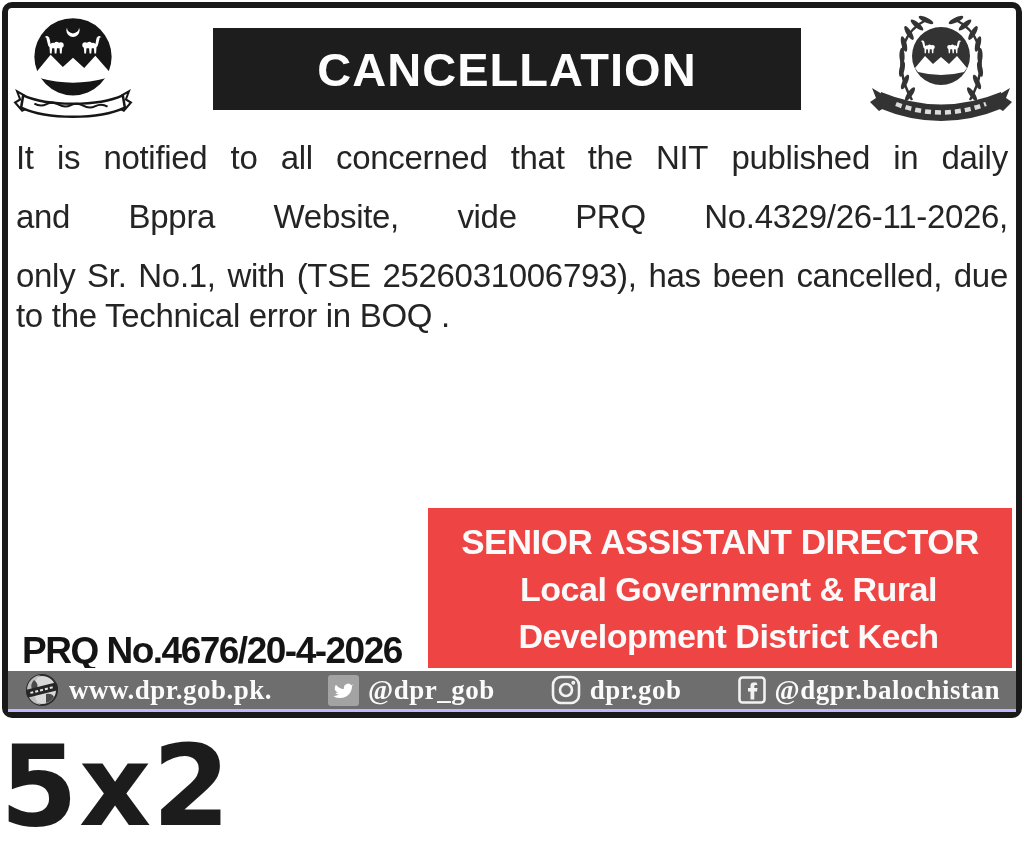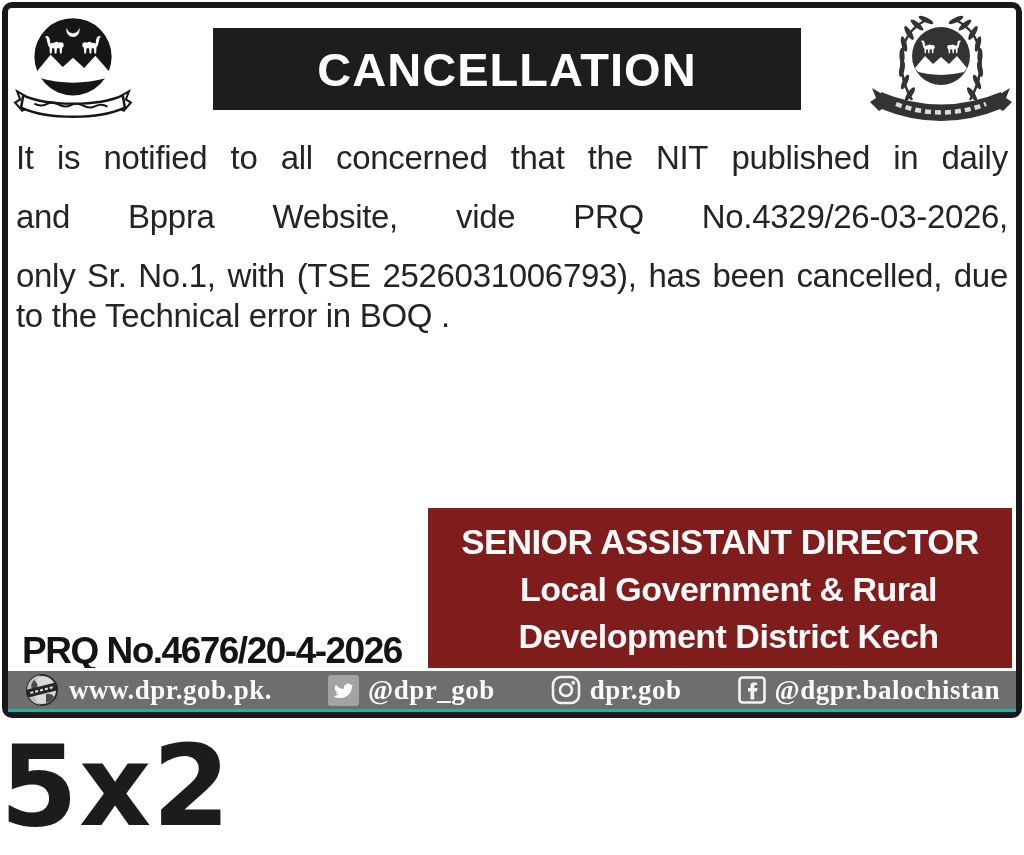--- a/index.html
+++ b/index.html
@@ -21,32 +21,32 @@
     font-weight:bold; font-size:47px; letter-spacing:1px;
   }
   .notice-body {
     position:absolute; left:8px; top:112px; width:992px;
     font-size:33px; color:#242424; letter-spacing:-0.3px;
   }
   .jline { display:flex; justify-content:space-between; height:43px; align-items:center; white-space:nowrap;margin-top:16px; }
   .lline { height:43px; white-space:nowrap; }
   .sig-box {
     position:absolute; left:420px; top:500px; width:584px; height:162px;
-    background:#7f1d1d; color:#fafafa; text-align:center;
+    background:#ef4444; color:#fafafa; text-align:center;
     font-weight:bold; padding-top:10px;
   }
   .sig-box .sig1 { font-size:35px; line-height:48px; letter-spacing:-0.5px; }
   .sig-box .sig2, .sig-box .sig3 { font-size:34px; line-height:47px; letter-spacing:-0.5px;margin-left:17px; }
   .prq {
     position:absolute; left:14px; top:622px; font-size:37px; font-weight:bold;
     color:#141414; letter-spacing:-1.5px; white-space:nowrap;
   }
   .footer-bar {
     position:absolute; left:0; right:0; bottom:0; height:44px;
-    background:#6e6e6e; border-top:3px solid #fff; border-bottom:3px solid #14b8a6;
+    background:#6e6e6e; border-top:3px solid #fff; border-bottom:3px solid #c4b5fd;
     display:flex; align-items:center; justify-content:space-between;
     padding:0 16px; font-family:"Liberation Serif", serif; font-weight:bold;
     color:#fbfbfb; font-size:27px; letter-spacing:0.5px;
   }
   .f-item { display:flex; align-items:center; gap:9px; white-space:nowrap; }
   .f-item svg { display:block; }
   .size-label {
     position:absolute; left:0; top:728px; width:100%; 
     font-family:"DejaVu Sans", sans-serif; font-weight:bold; font-size:112px;
     line-height:1.05; color:#1c1c1c; letter-spacing:1px;
@@ -129,21 +129,21 @@
           <span>published</span>
           <span>in</span>
           <span>daily</span>
         </div>
       <div class="jline">
           <span>and</span>
           <span>Bppra</span>
           <span>Website,</span>
           <span>vide</span>
           <span>PRQ</span>
-          <span>No.4329/26-03-2026,</span>
+          <span>No.4329/26-11-2026,</span>
         </div>
       <div class="jline">
           <span>only</span>
           <span>Sr.</span>
           <span>No.1,</span>
           <span>with</span>
           <span>(TSE</span>
           <span>2526031006793),</span>
           <span>has</span>
           <span>been</span>

